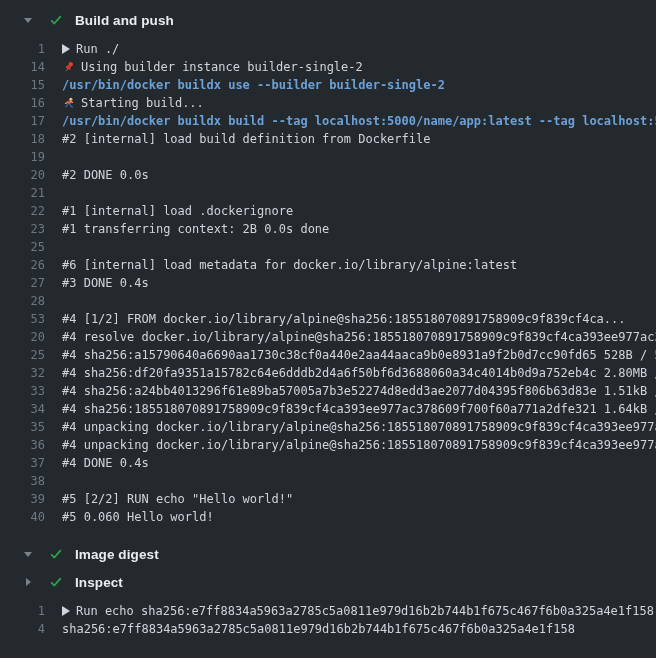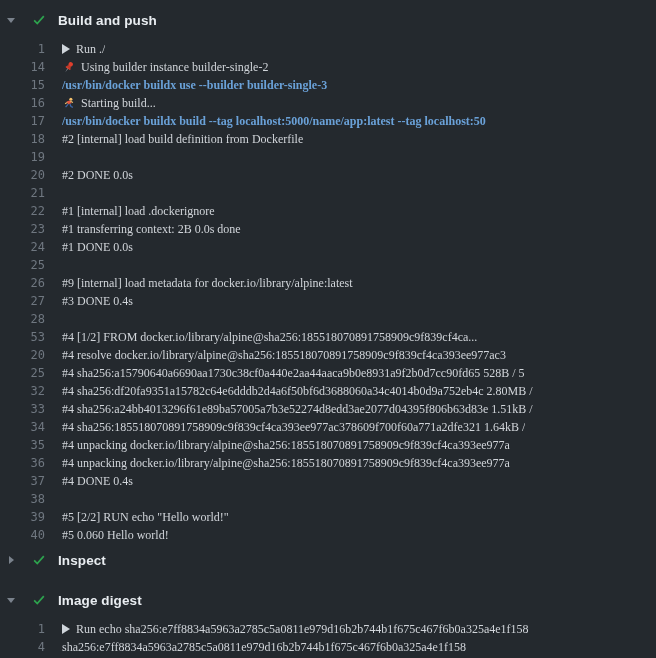--- a/index.html
+++ b/index.html
@@ -18,21 +18,21 @@
     font-family:"DejaVu Sans Mono","Liberation Mono",monospace;
   }
   .app{
     width:656px;height:658px;
     padding-top:8px;
     overflow:hidden;
   }
   .section-header{
     display:flex;align-items:center;
     height:24px;
-    padding-left:6px;
+    padding-left:23px;
     cursor:pointer;
   }
   .chev-box{width:26px;flex:none;display:flex;align-items:center;}
   .status-box{width:19px;flex:none;display:flex;align-items:center;}
   .section-title{
     font-family:"Liberation Sans","DejaVu Sans",sans-serif;
     font-size:13.5px;font-weight:bold;
     color:var(--header-text);
     margin-left:7px;
     letter-spacing:.1px;
@@ -52,21 +52,20 @@
     text-align:right;
     color:var(--num);
     cursor:pointer;
   }
   .line-content{
     margin-left:17px;
     display:flex;align-items:center;
     white-space:pre;
     overflow:hidden;
     color:var(--text);
-    font-family:Liberation Serif, serif;
   }
   .line-content.command{color:var(--command);font-weight:bold;}
   .row-icon{flex:none;display:flex;align-items:center;margin-right:6px;}
   .line-text{white-space:pre;}
 </style>
 </head>
 <body>
 
 <div class="app">
   <div id="sections-root">
@@ -96,21 +95,21 @@
                 <g transform="rotate(35 8 8)">
                   <circle cx="8" cy="3.2" r="2.8" fill="#dd3f2d"></circle>
                   <path d="M6.2 5.5h3.6l1.2 2.7H5z" fill="#c43a28"></path>
                   <rect x="4.6" y="8" width="6.8" height="1.7" rx="0.8" fill="#dd3f2d"></rect>
                   <path d="M7.5 9.7h1l-0.4 5.3z" fill="#b9bfc6"></path>
                 </g>
               </svg></span><span class="line-text">Using builder instance builder-single-2</span></span>
         </div>
         <div class="log-line">
           <span class="num">15</span>
-          <span class="line-content command"><span class="line-text">/usr/bin/docker buildx use --builder builder-single-3</span></span>
+          <span class="line-content command"><span class="line-text">/usr/bin/docker buildx use --builder builder-single-2</span></span>
         </div>
         <div class="log-line">
           <span class="num">16</span>
           <span class="line-content"><span class="row-icon"><svg width="13" height="13" viewBox="0 0 16 16">
                 <circle cx="10.9" cy="2.7" r="1.9" fill="#f5c16c"></circle>
                 <path d="M5.6 5.6l4.6-1.6 1.5 3.6-4.2 1.2z" fill="#e2543f"></path>
                 <path d="M10.3 5.2l3.2 1.6" stroke="#f5c16c" stroke-width="1.3" fill="none"></path>
                 <path d="M6.6 6.6L3.8 8.3" stroke="#f5c16c" stroke-width="1.3" fill="none"></path>
                 <path d="M7.6 8.8l-3.2 3.6" stroke="#3d66a8" stroke-width="1.6" fill="none"></path>
                 <path d="M9.7 8.8l1.5 3 2.2 1" stroke="#3d66a8" stroke-width="1.6" fill="none"></path>
@@ -137,30 +136,26 @@
         </div>
         <div class="log-line">
           <span class="num">22</span>
           <span class="line-content"><span class="line-text">#1 [internal] load .dockerignore</span></span>
         </div>
         <div class="log-line">
           <span class="num">23</span>
           <span class="line-content"><span class="line-text">#1 transferring context: 2B 0.0s done</span></span>
         </div>
         <div class="log-line">
-          <span class="num">24</span>
-          <span class="line-content"><span class="line-text">#1 DONE 0.0s</span></span>
-        </div>
-        <div class="log-line">
           <span class="num">25</span>
           <span class="line-content"><span class="line-text"></span></span>
         </div>
         <div class="log-line">
           <span class="num">26</span>
-          <span class="line-content"><span class="line-text">#9 [internal] load metadata for docker.io/library/alpine:latest</span></span>
+          <span class="line-content"><span class="line-text">#6 [internal] load metadata for docker.io/library/alpine:latest</span></span>
         </div>
         <div class="log-line">
           <span class="num">27</span>
           <span class="line-content"><span class="line-text">#3 DONE 0.4s</span></span>
         </div>
         <div class="log-line">
           <span class="num">28</span>
           <span class="line-content"><span class="line-text"></span></span>
         </div>
         <div class="log-line">
@@ -204,47 +199,47 @@
           <span class="line-content"><span class="line-text"></span></span>
         </div>
         <div class="log-line">
           <span class="num">39</span>
           <span class="line-content"><span class="line-text">#5 [2/2] RUN echo "Hello world!"</span></span>
         </div>
         <div class="log-line">
           <span class="num">40</span>
           <span class="line-content"><span class="line-text">#5 0.060 Hello world!</span></span>
         </div>
+      </div>
+      <div class="section-header sec-digest">
+        <span class="chev-box">
+          <svg width="10" height="10" viewBox="0 0 10 10">
+            <path d="M1 3h8L5 8z" fill="#7a828c"></path>
+          </svg>
+        </span>
+        <span class="status-box">
+          <svg width="14" height="14" viewBox="0 0 16 16">
+            <path fill="none" stroke="#2da44e" stroke-width="2" d="M2.5 8.5l3.5 3.5 7.5-8.5"></path>
+          </svg>
+        </span>
+        <span class="section-title">Image digest</span>
       </div>
       <div class="section-header sec-inspect">
         <span class="chev-box">
           <svg width="10" height="10" viewBox="0 0 10 10">
             <path d="M3 1l5 4-5 4z" fill="#7a828c"></path>
           </svg>
         </span>
         <span class="status-box">
           <svg width="14" height="14" viewBox="0 0 16 16">
             <path fill="none" stroke="#2da44e" stroke-width="2" d="M2.5 8.5l3.5 3.5 7.5-8.5"></path>
           </svg>
         </span>
         <span class="section-title">Inspect</span>
       </div>
-      <div class="section-header sec-digest">
-        <span class="chev-box">
-          <svg width="10" height="10" viewBox="0 0 10 10">
-            <path d="M1 3h8L5 8z" fill="#7a828c"></path>
-          </svg>
-        </span>
-        <span class="status-box">
-          <svg width="14" height="14" viewBox="0 0 16 16">
-            <path fill="none" stroke="#2da44e" stroke-width="2" d="M2.5 8.5l3.5 3.5 7.5-8.5"></path>
-          </svg>
-        </span>
-        <span class="section-title">Image digest</span>
-      </div>
       <div class="section-body">
         <div class="log-line">
           <span class="num">1</span>
           <span class="line-content"><span class="row-icon"><svg width="8" height="10" viewBox="0 0 8 10">
                 <path d="M0 0l8 5-8 5z" fill="#cfd5db"></path>
               </svg></span><span class="line-text">Run echo sha256:e7ff8834a5963a2785c5a0811e979d16b2b744b1f675c467f6b0a325a4e1f158</span></span>
         </div>
         <div class="log-line">
           <span class="num">4</span>
           <span class="line-content"><span class="line-text">sha256:e7ff8834a5963a2785c5a0811e979d16b2b744b1f675c467f6b0a325a4e1f158</span></span>

